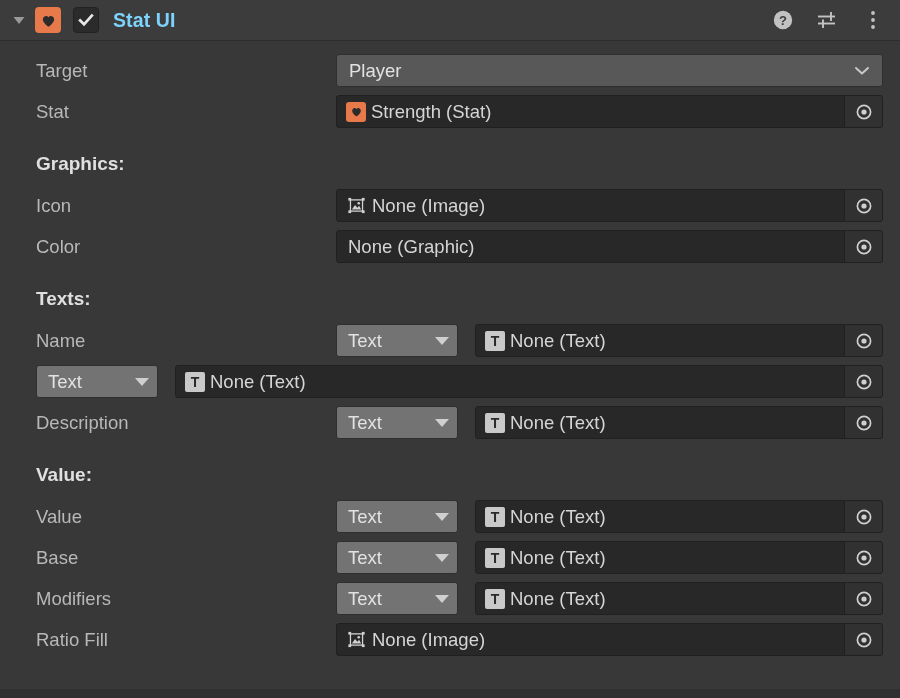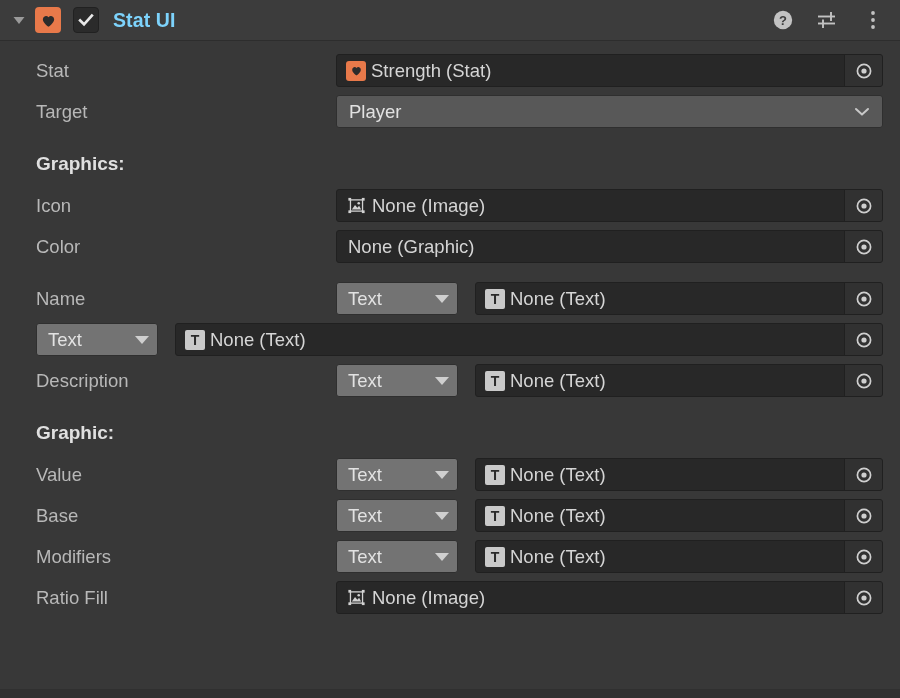--- a/index.html
+++ b/index.html
@@ -322,49 +322,49 @@
           <circle cx="4" cy="11" r="1.9" fill="#c2c2c2"></circle>
           <circle cx="4" cy="18" r="1.9" fill="#c2c2c2"></circle>
         </svg>
       </div>
     </div>
   </div>
 
   <div class="body-area">
 
     <div class="row">
+      <div class="row-label">Target</div>
+      <div class="controls">
+        <div class="popup-field">
+          <span class="ptext">Player</span>
+          <svg width="20" height="13" viewBox="0 0 20 13">
+            <path d="M4 4 L10 9.6 L16 4" stroke="#c8c8c8" stroke-width="2" fill="none" stroke-linecap="round" stroke-linejoin="round"></path>
+          </svg>
+        </div>
+      </div>
+    </div>
+
+    <div class="row">
       <div class="row-label">Stat</div>
       <div class="controls">
         <div class="object-field">
           <div class="of-content">
             <span class="mini-heart">
               <svg width="13" height="13" viewBox="0 0 24 24">
                 <path d="M12 21s-8-5.1-8-10.6A4.6 4.6 0 0 1 12 7.3a4.6 4.6 0 0 1 8 3.1C20 15.9 12 21 12 21z" fill="#2b2b2b"></path>
               </svg>
             </span>
             <span class="of-text">Strength (Stat)</span>
           </div>
           <div class="picker-btn">
             <svg width="20" height="20" viewBox="0 0 20 20">
               <circle cx="10" cy="10" r="6.6" fill="none" stroke="#cfcfcf" stroke-width="1.7"></circle>
               <circle cx="10" cy="10" r="2.6" fill="#cfcfcf"></circle>
             </svg>
           </div>
-        </div>
-      </div>
-    </div>
-
-    <div class="row">
-      <div class="row-label">Target</div>
-      <div class="controls">
-        <div class="popup-field">
-          <span class="ptext">Player</span>
-          <svg width="20" height="13" viewBox="0 0 20 13">
-            <path d="M4 4 L10 9.6 L16 4" stroke="#c8c8c8" stroke-width="2" fill="none" stroke-linecap="round" stroke-linejoin="round"></path>
-          </svg>
         </div>
       </div>
     </div>
 
     <div class="spacer-sm"></div>
 
     <div class="section-head">
       <span class="section-title">Graphics:</span>
     </div>
 
@@ -408,20 +408,23 @@
               <circle cx="10" cy="10" r="6.6" fill="none" stroke="#cfcfcf" stroke-width="1.7"></circle>
               <circle cx="10" cy="10" r="2.6" fill="#cfcfcf"></circle>
             </svg>
           </div>
         </div>
       </div>
     </div>
 
     <div class="spacer-sm"></div>
 
+    <div class="section-head">
+      <span class="section-title">Texts:</span>
+    </div>
 
     <div class="row">
       <div class="row-label">Name</div>
       <div class="controls">
         <div class="enum-field">
           <span class="etext">Text</span>
           <span class="tri-down"></span>
         </div>
         <div class="object-field">
           <div class="of-content">
@@ -477,21 +480,21 @@
               <circle cx="10" cy="10" r="2.6" fill="#cfcfcf"></circle>
             </svg>
           </div>
         </div>
       </div>
     </div>
 
     <div class="spacer-sm"></div>
 
     <div class="section-head">
-      <span class="section-title">Graphic:</span>
+      <span class="section-title">Value:</span>
     </div>
 
     <div class="row">
       <div class="row-label">Value</div>
       <div class="controls">
         <div class="enum-field">
           <span class="etext">Text</span>
           <span class="tri-down"></span>
         </div>
         <div class="object-field">

